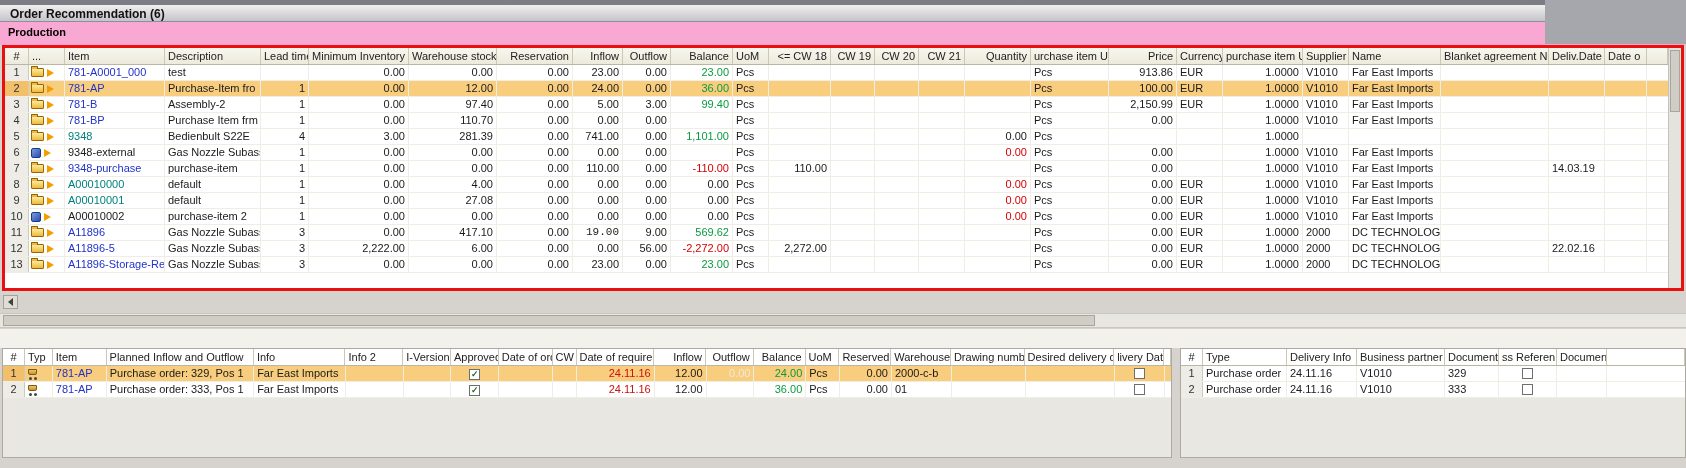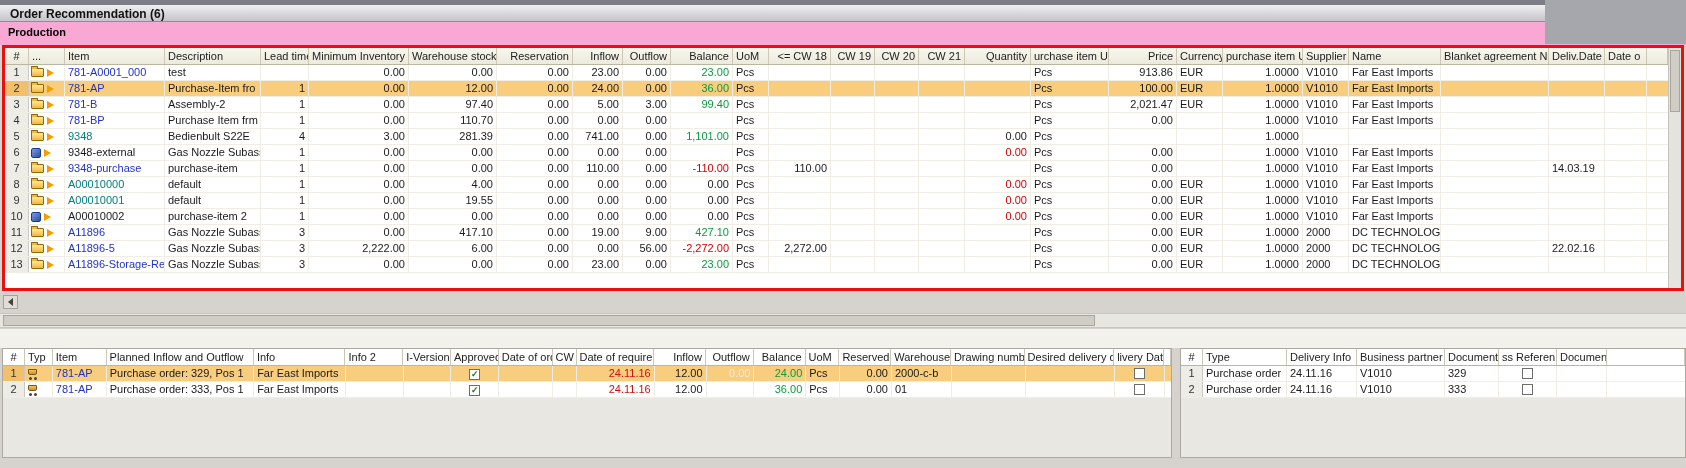--- a/index.html
+++ b/index.html
@@ -247,21 +247,21 @@
         <span class="cell" style="width: 50px; text-align: right;">5.00</span>
         <span class="cell" style="width: 48px; text-align: right;">3.00</span>
         <span class="cell" style="width: 62px; text-align: right; color: rgb(10, 155, 62);">99.40</span>
         <span class="cell" style="width: 36px;">Pcs</span>
         <span class="cell" style="width: 62px; text-align: right;"></span>
         <span class="cell" style="width: 44px; text-align: right;"></span>
         <span class="cell" style="width: 44px; text-align: right;"></span>
         <span class="cell" style="width: 46px; text-align: right;"></span>
         <span class="cell" style="width: 66px; text-align: right;"></span>
         <span class="cell" style="width: 78px;">Pcs</span>
-        <span class="cell" style="width: 68px; text-align: right;">2,021.47</span>
+        <span class="cell" style="width: 68px; text-align: right;">2,150.99</span>
         <span class="cell" style="width: 46px;">EUR</span>
         <span class="cell" style="width: 80px; text-align: right;">1.0000</span>
         <span class="cell" style="width: 46px;">V1010</span>
         <span class="cell" style="width: 92px;">Far East Imports</span>
         <span class="cell" style="width: 108px;"></span>
         <span class="cell" style="width: 56px;"></span>
         <span class="cell" style="width: 42px;"></span>
         <span class="cell fill"></span>
       </div>
       <div class="trow drow">
@@ -439,21 +439,21 @@
         <span class="cell iconcell" style="width: 36px;">
           <span class="iconwrap">
             <span class="icon-folder"></span>
             <span class="icon-arrow"></span>
           </span>
         </span>
         <span class="cell" style="width: 100px; color: rgb(0, 128, 126);">A00010001</span>
         <span class="cell" style="width: 96px;">default</span>
         <span class="cell" style="width: 48px; text-align: right;">1</span>
         <span class="cell" style="width: 100px; text-align: right;">0.00</span>
-        <span class="cell" style="width: 88px; text-align: right;">19.55</span>
+        <span class="cell" style="width: 88px; text-align: right;">27.08</span>
         <span class="cell" style="width: 76px; text-align: right;">0.00</span>
         <span class="cell" style="width: 50px; text-align: right;">0.00</span>
         <span class="cell" style="width: 48px; text-align: right;">0.00</span>
         <span class="cell" style="width: 62px; text-align: right;">0.00</span>
         <span class="cell" style="width: 36px;">Pcs</span>
         <span class="cell" style="width: 62px; text-align: right;"></span>
         <span class="cell" style="width: 44px; text-align: right;"></span>
         <span class="cell" style="width: 44px; text-align: right;"></span>
         <span class="cell" style="width: 46px; text-align: right;"></span>
         <span class="cell" style="width: 66px; text-align: right; color: rgb(212, 0, 0);">0.00</span>
@@ -509,23 +509,23 @@
             <span class="icon-folder"></span>
             <span class="icon-arrow"></span>
           </span>
         </span>
         <span class="cell" style="width: 100px; color: rgb(34, 51, 200);">A11896</span>
         <span class="cell" style="width: 96px;">Gas Nozzle Subasse</span>
         <span class="cell" style="width: 48px; text-align: right;">3</span>
         <span class="cell" style="width: 100px; text-align: right;">0.00</span>
         <span class="cell" style="width: 88px; text-align: right;">417.10</span>
         <span class="cell" style="width: 76px; text-align: right;">0.00</span>
-        <span class="cell" style="width: 50px; text-align: right;">19.00</span>
+        <span class="cell" style="width: 50px; text-align: right; font-family: Liberation Mono, monospace;">19.00</span>
         <span class="cell" style="width: 48px; text-align: right;">9.00</span>
-        <span class="cell" style="width: 62px; text-align: right; color: rgb(10, 155, 62);">427.10</span>
+        <span class="cell" style="width: 62px; text-align: right; color: rgb(10, 155, 62);">569.62</span>
         <span class="cell" style="width: 36px;">Pcs</span>
         <span class="cell" style="width: 62px; text-align: right;"></span>
         <span class="cell" style="width: 44px; text-align: right;"></span>
         <span class="cell" style="width: 44px; text-align: right;"></span>
         <span class="cell" style="width: 46px; text-align: right;"></span>
         <span class="cell" style="width: 66px; text-align: right;"></span>
         <span class="cell" style="width: 78px;">Pcs</span>
         <span class="cell" style="width: 68px; text-align: right;">0.00</span>
         <span class="cell" style="width: 46px;">EUR</span>
         <span class="cell" style="width: 80px; text-align: right;">1.0000</span>

